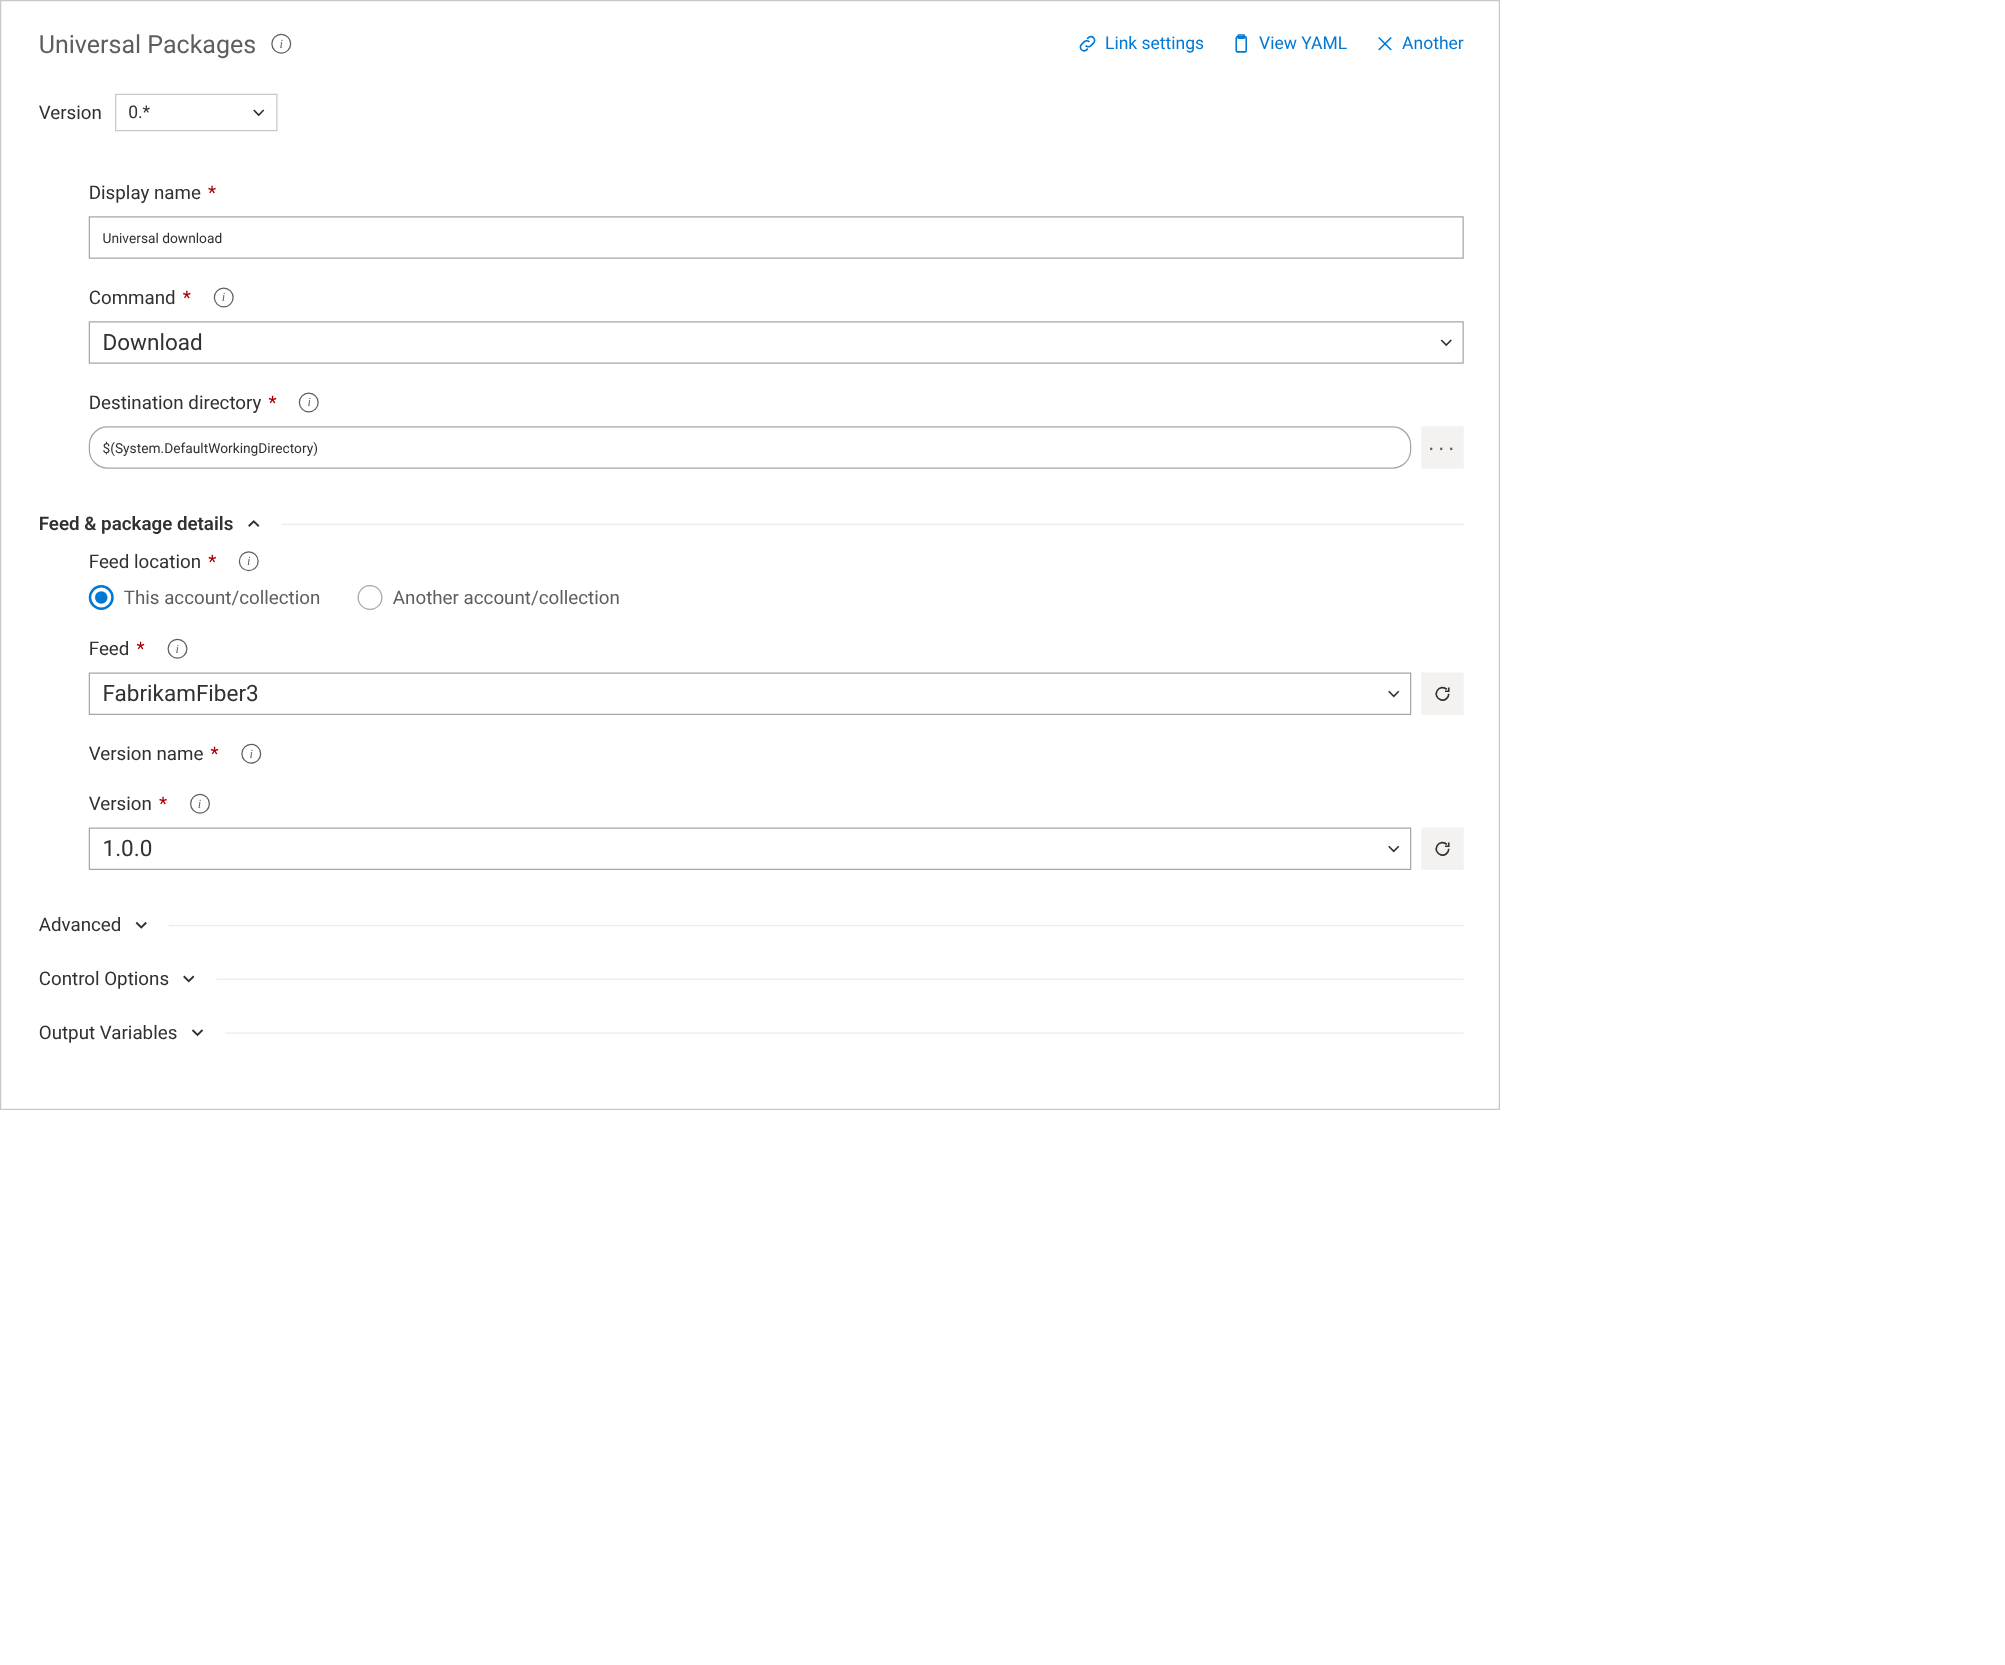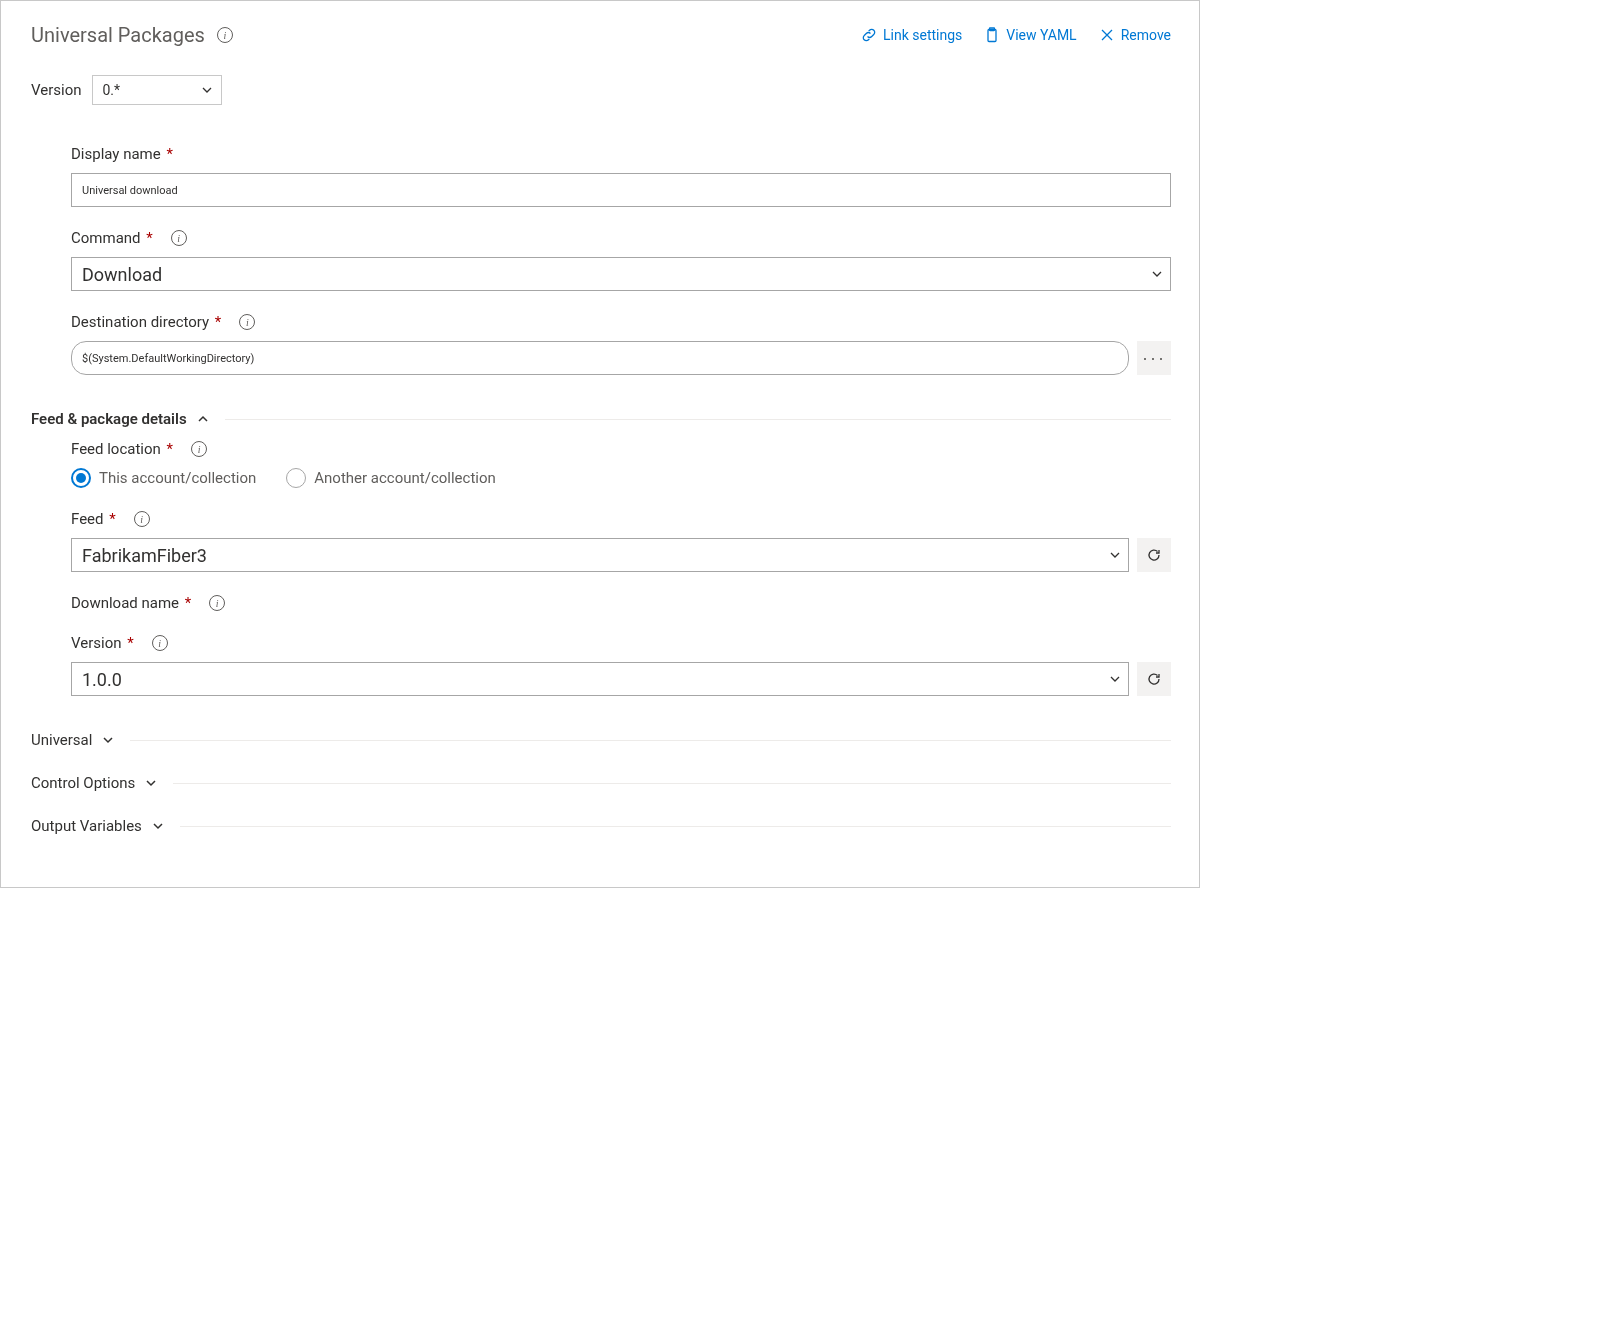--- a/index.html
+++ b/index.html
@@ -236,21 +236,21 @@
         <svg viewBox="0 0 16 16" fill="none" stroke="#0078d4" stroke-width="1.3">
           <rect x="4" y="2.5" width="8" height="12" rx="1"></rect>
           <rect x="5.5" y="1" width="5" height="2.5" rx="0.5"></rect>
         </svg>
         <span>View YAML</span>
       </div>
       <div class="action-link">
         <svg viewBox="0 0 16 16" stroke="#0078d4" stroke-width="1.3">
           <path d="M3 3l10 10M13 3L3 13"></path>
         </svg>
-        <span>Remove</span>
+        <span>Another</span>
       </div>
     </div>
   </div>
 
   <div class="version-row">
     <label>Version</label>
     <div class="version-select">
       <span>0.*</span>
       <span class="chevron">
         <svg viewBox="0 0 12 12" fill="none" stroke="#323130" stroke-width="1.3">
@@ -344,21 +344,21 @@
         <svg viewBox="0 0 16 16" fill="none" stroke="#323130" stroke-width="1.3">
           <path d="M13 8a5 5 0 1 1-1.5-3.5"></path>
             <path d="M13 3v3h-3"></path>
         </svg>
       </button>
     </div>
   </div>
 
   <div class="field">
     <div class="field-label">
-      <span><span>Download name</span><span class="req"> *</span></span>
+      <span><span>Version name</span><span class="req"> *</span></span>
       <span class="info-icon">i</span>
     </div>
   </div>
 
   <div class="field">
     <div class="field-label">
       <span><span>Version</span><span class="req"> *</span></span>
       <span class="info-icon">i</span>
     </div>
     <div class="row-with-btn">
@@ -376,21 +376,21 @@
         <svg viewBox="0 0 16 16" fill="none" stroke="#323130" stroke-width="1.3">
           <path d="M13 8a5 5 0 1 1-1.5-3.5"></path>
             <path d="M13 3v3h-3"></path>
         </svg>
       </button>
     </div>
   </div>
 
   <div class="collapsed-sections">
     <div class="section-header collapsed">
-      <span>Universal</span>
+      <span>Advanced</span>
       <svg width="12" height="12" viewBox="0 0 12 12" fill="none" stroke="#323130" stroke-width="1.5">
           <path d="M2 4l4 4 4-4"></path>
         </svg>
       <span class="section-rule"></span>
     </div>
     <div class="section-header collapsed">
       <span>Control Options</span>
       <svg width="12" height="12" viewBox="0 0 12 12" fill="none" stroke="#323130" stroke-width="1.5">
           <path d="M2 4l4 4 4-4"></path>
         </svg>

